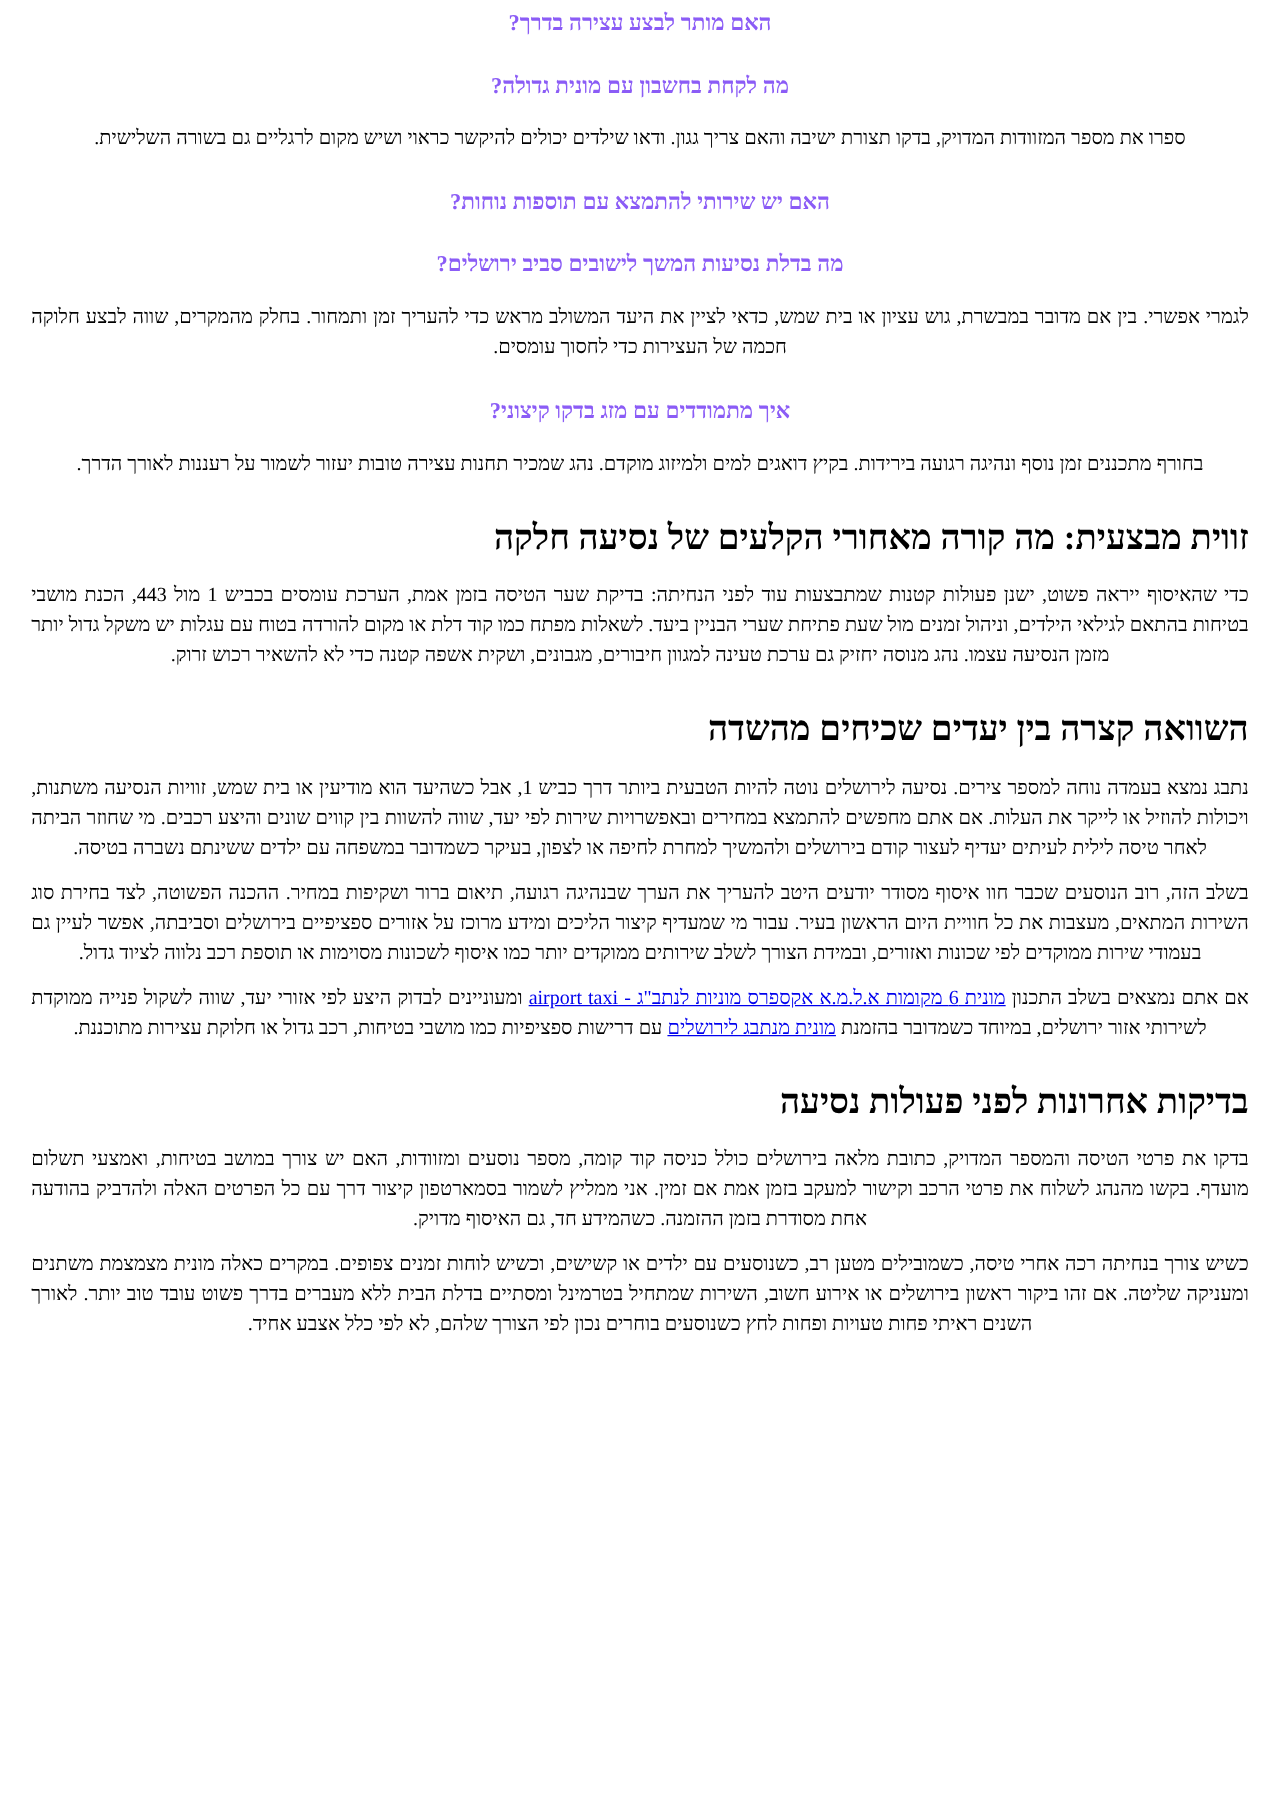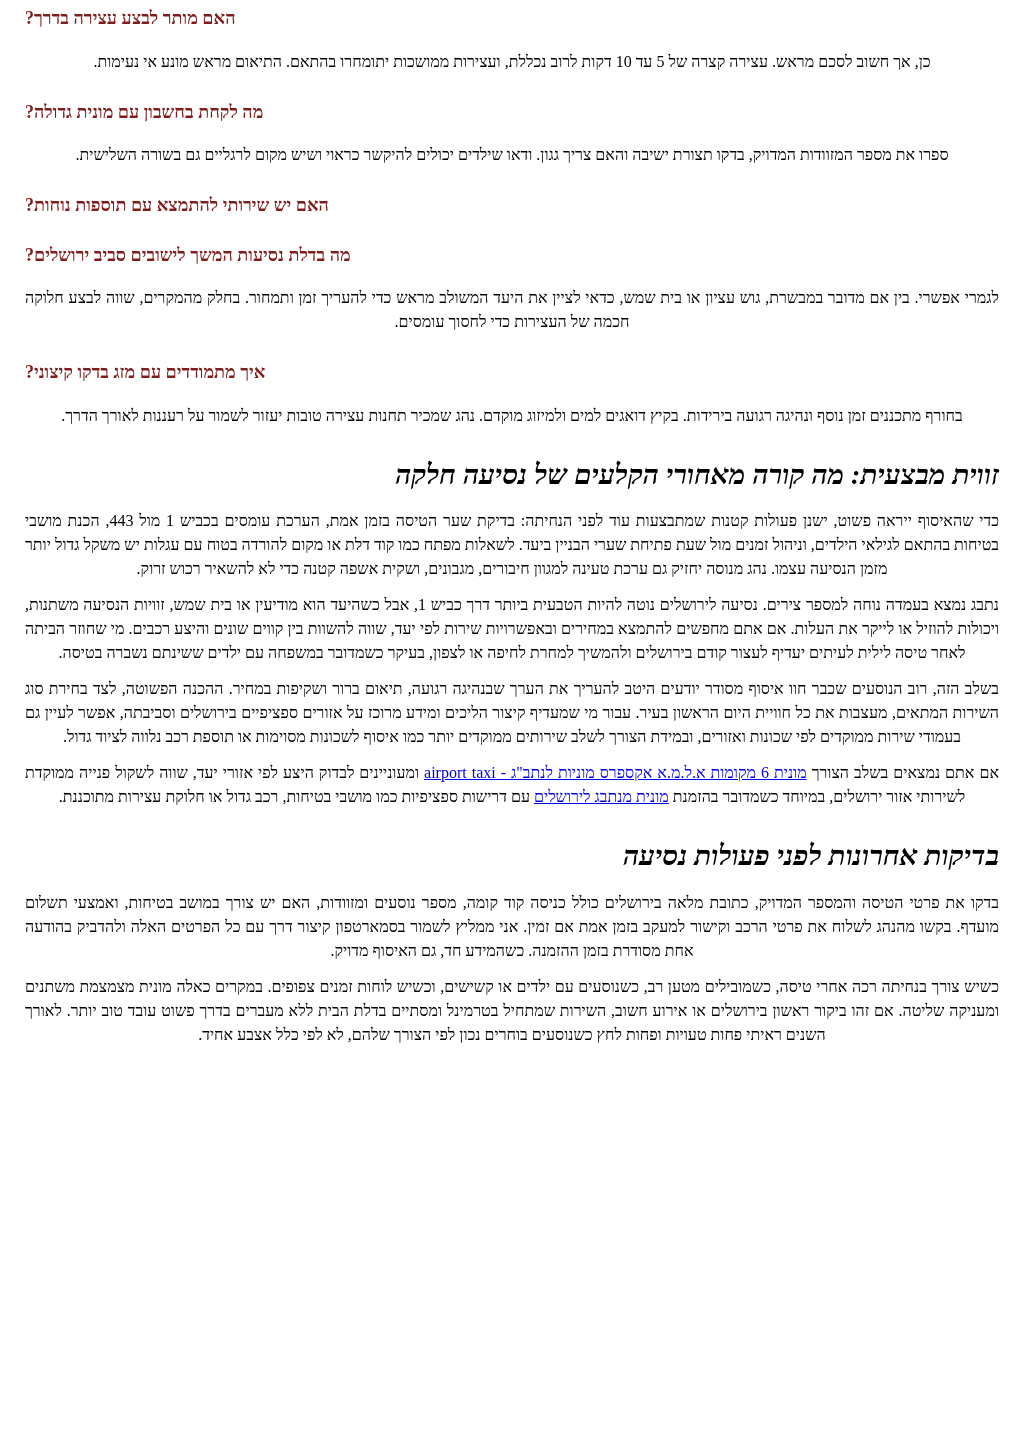--- a/index.html
+++ b/index.html
@@ -15,63 +15,62 @@
     font-family: "Liberation Serif", "DejaVu Serif", "DejaVu Sans", serif;
     box-sizing: border-box;
   }
   .article {
     padding: 7px 25px 20px 25px;
   }
   h3 {
     font-size: 18px;
     line-height: 1.25;
     font-weight: bold;
-    text-align: left;
+    text-align: center;
     margin: 27px 0 20px 0;
-    color: #7f1d1d;
+    color: #8b5cf6;
   }
   h3:first-child {
     margin-top: 0;
   }
   h2 {
     font-size: 28px;
     line-height: 1.2;
     font-weight: bold;
     text-align: right;
     margin: 30px 0 18px 0;
     color: #000000;
-    font-style: italic;
   }
   p {
     font-size: 16px;
     line-height: 24px;
     margin: 12px 0;
     text-align: justify;
     text-align-last: center;
     color: #000000;
   }
   a {
     color: #0000ee;
     text-decoration: underline;
   }
 </style>
 </head>
 <body>
 
 <div class="article">
     <h3>האם מותר לבצע עצירה בדרך?</h3>
-    <p>כן, אך חשוב לסכם מראש. עצירה קצרה של 5 עד 10 דקות לרוב נכללת, ועצירות ממושכות יתומחרו בהתאם. התיאום מראש מונע אי נעימות.</p>
     <h3>מה לקחת בחשבון עם מונית גדולה?</h3>
     <p>ספרו את מספר המזוודות המדויק, בדקו תצורת ישיבה והאם צריך גגון. ודאו שילדים יכולים להיקשר כראוי ושיש מקום לרגליים גם בשורה השלישית.</p>
     <h3>האם יש שירותי להתמצא עם תוספות נוחות?</h3>
     <h3>מה בדלת נסיעות המשך לישובים סביב ירושלים?</h3>
     <p>לגמרי אפשרי. בין אם מדובר במבשרת, גוש עציון או בית שמש, כדאי לציין את היעד המשולב מראש כדי להעריך זמן ותמחור. בחלק מהמקרים, שווה לבצע חלוקה חכמה של העצירות כדי לחסוך עומסים.</p>
     <h3>איך מתמודדים עם מזג בדקו קיצוני?</h3>
     <p>בחורף מתכננים זמן נוסף ונהיגה רגועה בירידות. בקיץ דואגים למים ולמיזוג מוקדם. נהג שמכיר תחנות עצירה טובות יעזור לשמור על רעננות לאורך הדרך.</p>
     <h2>זווית מבצעית: מה קורה מאחורי הקלעים של נסיעה חלקה</h2>
     <p>כדי שהאיסוף ייראה פשוט, ישנן פעולות קטנות שמתבצעות עוד לפני הנחיתה: בדיקת שער הטיסה בזמן אמת, הערכת עומסים בכביש 1 מול 443, הכנת מושבי בטיחות בהתאם לגילאי הילדים, וניהול זמנים מול שעת פתיחת שערי הבניין ביעד. לשאלות מפתח כמו קוד דלת או מקום להורדה בטוח עם עגלות יש משקל גדול יותר מזמן הנסיעה עצמו. נהג מנוסה יחזיק גם ערכת טעינה למגוון חיבורים, מגבונים, ושקית אשפה קטנה כדי לא להשאיר רכוש זרוק.</p>
+    <h2>השוואה קצרה בין יעדים שכיחים מהשדה</h2>
     <p>נתבג נמצא בעמדה נוחה למספר צירים. נסיעה לירושלים נוטה להיות הטבעית ביותר דרך כביש 1, אבל כשהיעד הוא מודיעין או בית שמש, זוויות הנסיעה משתנות, ויכולות להוזיל או לייקר את העלות. אם אתם מחפשים להתמצא במחירים ובאפשרויות שירות לפי יעד, שווה להשוות בין קווים שונים והיצע רכבים. מי שחוזר הביתה לאחר טיסה לילית לעיתים יעדיף לעצור קודם בירושלים ולהמשיך למחרת לחיפה או לצפון, בעיקר כשמדובר במשפחה עם ילדים ששינתם נשברה בטיסה.</p>
     <p>בשלב הזה, רוב הנוסעים שכבר חוו איסוף מסודר יודעים היטב להעריך את הערך שבנהיגה רגועה, תיאום ברור ושקיפות במחיר. ההכנה הפשוטה, לצד בחירת סוג השירות המתאים, מעצבות את כל חוויית היום הראשון בעיר. עבור מי שמעדיף קיצור הליכים ומידע מרוכז על אזורים ספציפיים בירושלים וסביבתה, אפשר לעיין גם בעמודי שירות ממוקדים לפי שכונות ואזורים, ובמידת הצורך לשלב שירותים ממוקדים יותר כמו איסוף לשכונות מסוימות או תוספת רכב נלווה לציוד גדול.</p>
-    <p><span>אם אתם נמצאים בשלב הצורך </span><a href="#">מונית 6 מקומות א.ל.מ.א אקספרס מוניות לנתב"ג - airport taxi</a><span> ומעוניינים לבדוק היצע לפי אזורי יעד, שווה לשקול פנייה ממוקדת לשירותי אזור ירושלים, במיוחד כשמדובר בהזמנת </span><a href="#">מונית מנתבג לירושלים</a><span> עם דרישות ספציפיות כמו מושבי בטיחות, רכב גדול או חלוקת עצירות מתוכננת.</span></p>
+    <p><span>אם אתם נמצאים בשלב התכנון </span><a href="#">מונית 6 מקומות א.ל.מ.א אקספרס מוניות לנתב"ג - airport taxi</a><span> ומעוניינים לבדוק היצע לפי אזורי יעד, שווה לשקול פנייה ממוקדת לשירותי אזור ירושלים, במיוחד כשמדובר בהזמנת </span><a href="#">מונית מנתבג לירושלים</a><span> עם דרישות ספציפיות כמו מושבי בטיחות, רכב גדול או חלוקת עצירות מתוכננת.</span></p>
     <h2>בדיקות אחרונות לפני פעולות נסיעה</h2>
     <p>בדקו את פרטי הטיסה והמספר המדויק, כתובת מלאה בירושלים כולל כניסה קוד קומה, מספר נוסעים ומזוודות, האם יש צורך במושב בטיחות, ואמצעי תשלום מועדף. בקשו מהנהג לשלוח את פרטי הרכב וקישור למעקב בזמן אמת אם זמין. אני ממליץ לשמור בסמארטפון קיצור דרך עם כל הפרטים האלה ולהדביק בהודעה אחת מסודרת בזמן ההזמנה. כשהמידע חד, גם האיסוף מדויק.</p>
     <p>כשיש צורך בנחיתה רכה אחרי טיסה, כשמובילים מטען רב, כשנוסעים עם ילדים או קשישים, וכשיש לוחות זמנים צפופים. במקרים כאלה מונית מצמצמת משתנים ומעניקה שליטה. אם זהו ביקור ראשון בירושלים או אירוע חשוב, השירות שמתחיל בטרמינל ומסתיים בדלת הבית ללא מעברים בדרך פשוט עובד טוב יותר. לאורך השנים ראיתי פחות טעויות ופחות לחץ כשנוסעים בוחרים נכון לפי הצורך שלהם, לא לפי כלל אצבע אחיד.</p>
   </div>
 
 </body></html>

